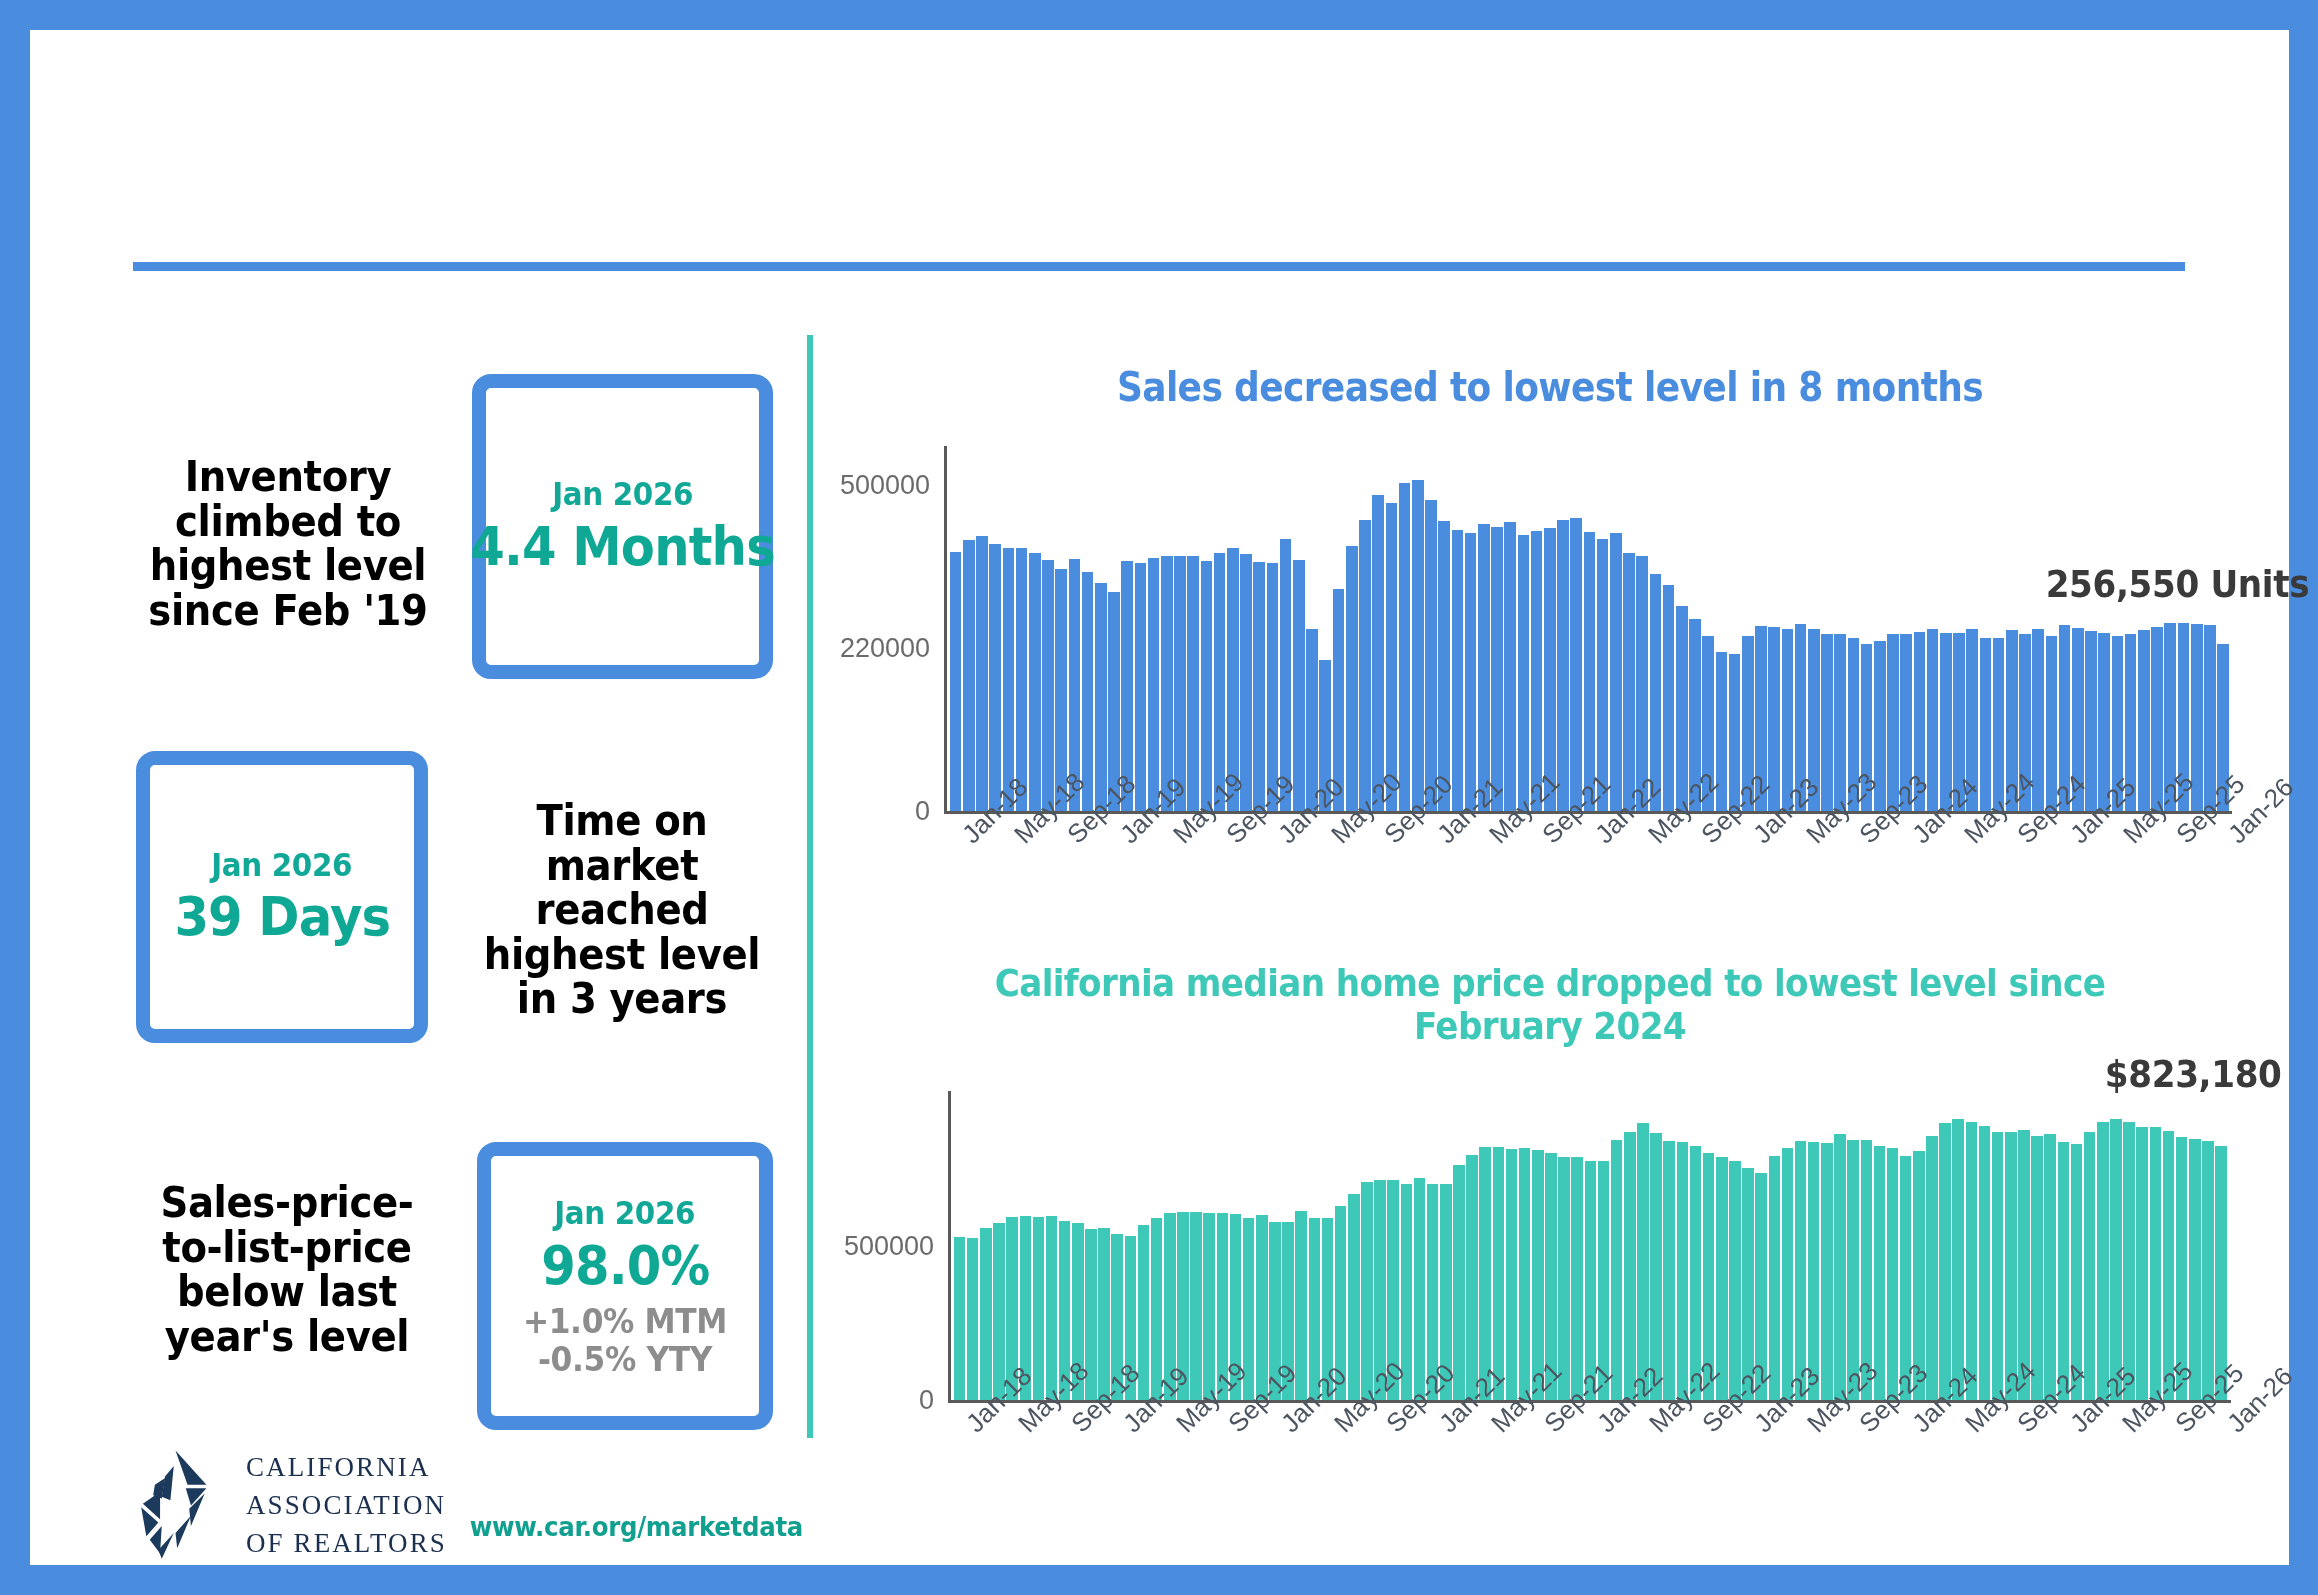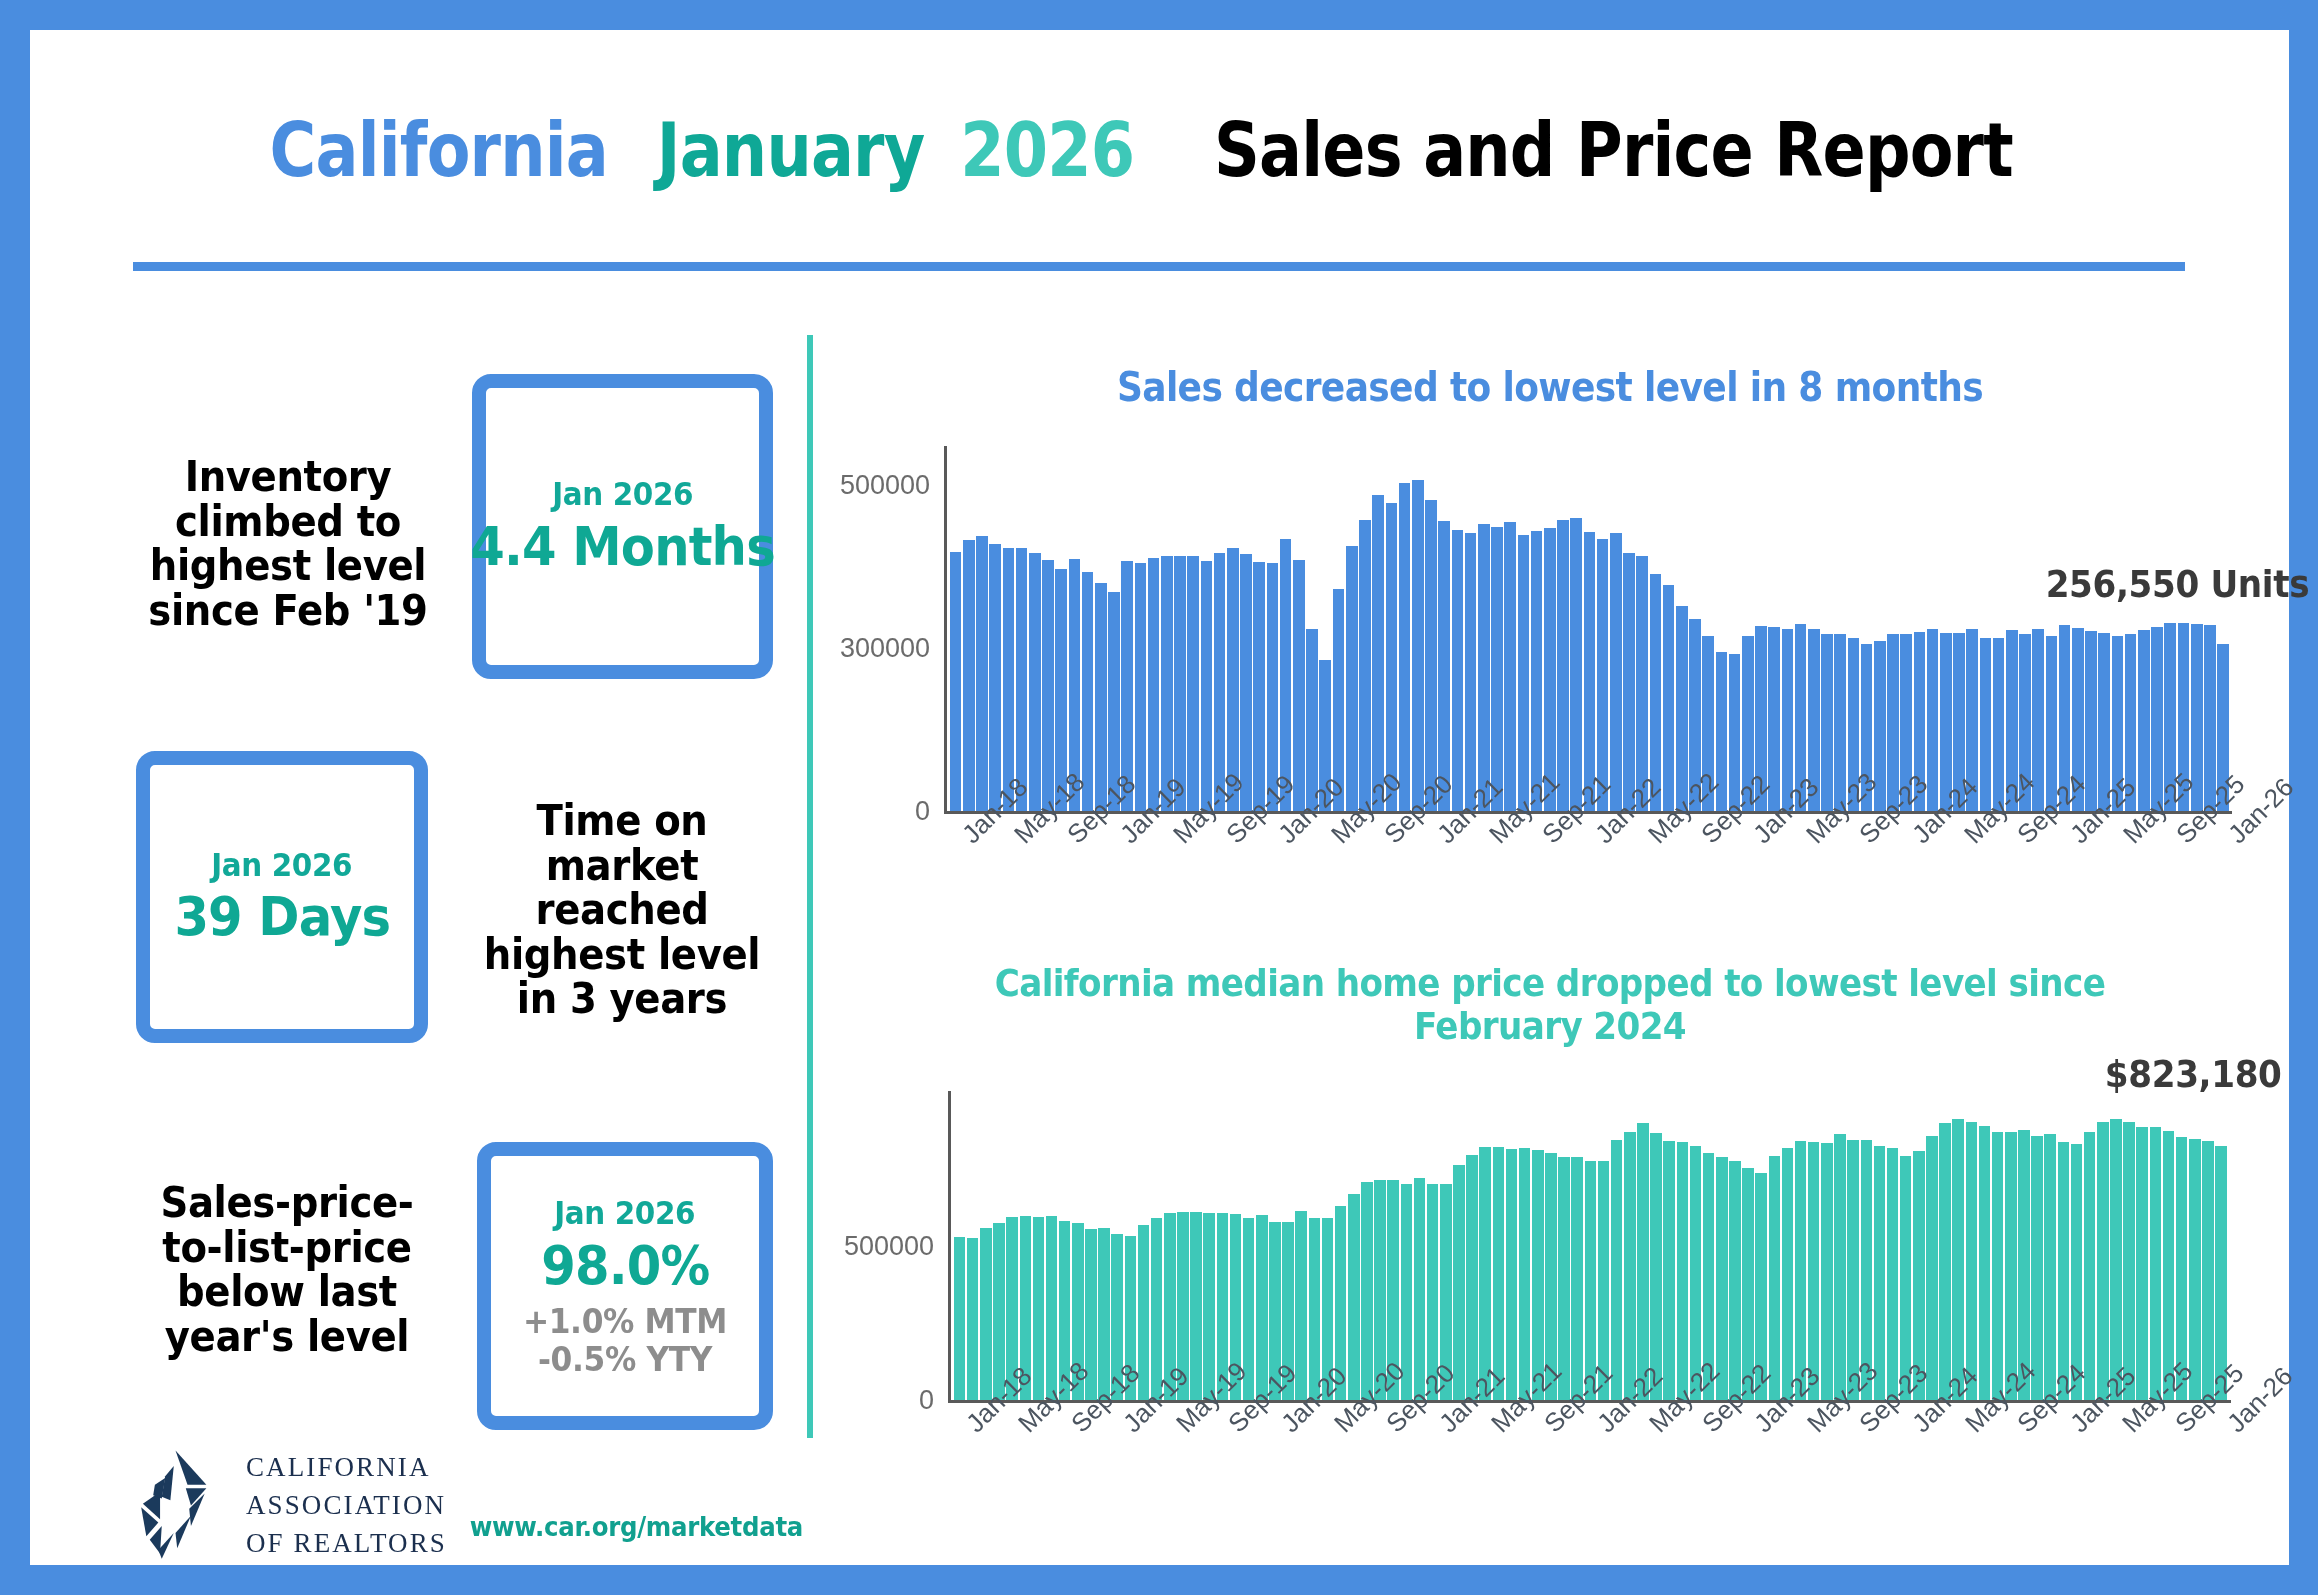--- a/index.html
+++ b/index.html
@@ -240,23 +240,20 @@
   }
   #callout-sales { left: 2001px; top: 532px; }
   #callout-price { left: 2065px; top: 1022px; }
 </style>
 </head>
 <body>
 
 <div id="page">
   <div id="canvas">
 
-    <div id="title-wrap">
-      <span class="title-seg t-blue">California </span><span class="title-seg t-teal1">January </span><span class="title-seg t-teal2">2026 </span><span class="title-seg t-black">Sales and Price Report</span>
-    </div>
     <div id="title-rule"></div>
     <div id="v-divider"></div>
 
     <div class="blurb" id="blurb-inventory">Inventory climbed to highest level since Feb '19</div>
 
     <div class="statbox" id="box-months">
       <div class="sb-date">Jan 2026</div>
       <div class="sb-value">4.4 Months</div>
     </div>
 
@@ -427,21 +424,21 @@
           <div class="xtick" style="left: 70.6186%;">Sep-23</div>
           <div class="xtick" style="left: 74.7423%;">Jan-24</div>
           <div class="xtick" style="left: 78.866%;">May-24</div>
           <div class="xtick" style="left: 82.9897%;">Sep-24</div>
           <div class="xtick" style="left: 87.1134%;">Jan-25</div>
           <div class="xtick" style="left: 91.2371%;">May-25</div>
           <div class="xtick" style="left: 95.3608%;">Sep-25</div>
           <div class="xtick" style="left: 99.4845%;">Jan-26</div>
         </div>
     <div class="ytick" style="top: 100%;">0</div>
-        <div class="ytick" style="top: 55.3571%;">300000</div>
+        <div class="ytick" style="top: 55.3571%;">220000</div>
         <div class="ytick" style="top: 10.7143%;">500000</div>
       </div>
 
     <div class="chart-title" id="title-price">California median home price dropped to lowest level since February 2024</div>
     <div class="callout" id="callout-price">$823,180</div>
     <div class="plot" id="plot-price">
       <div class="axis-v"></div>
       <div class="axis-h"></div>
       <div class="bars">
           <div class="bar" style="height: 52.8%;"></div>

